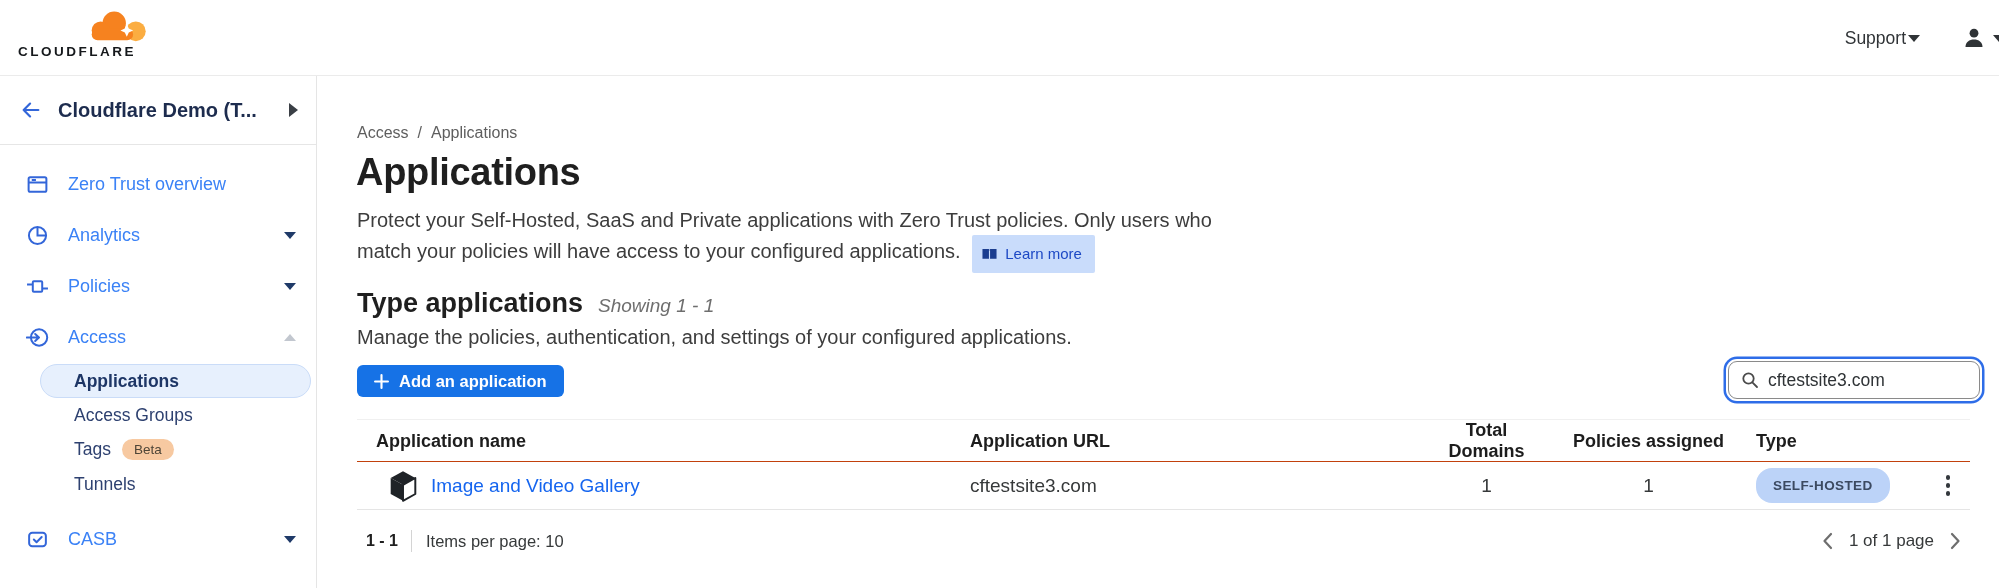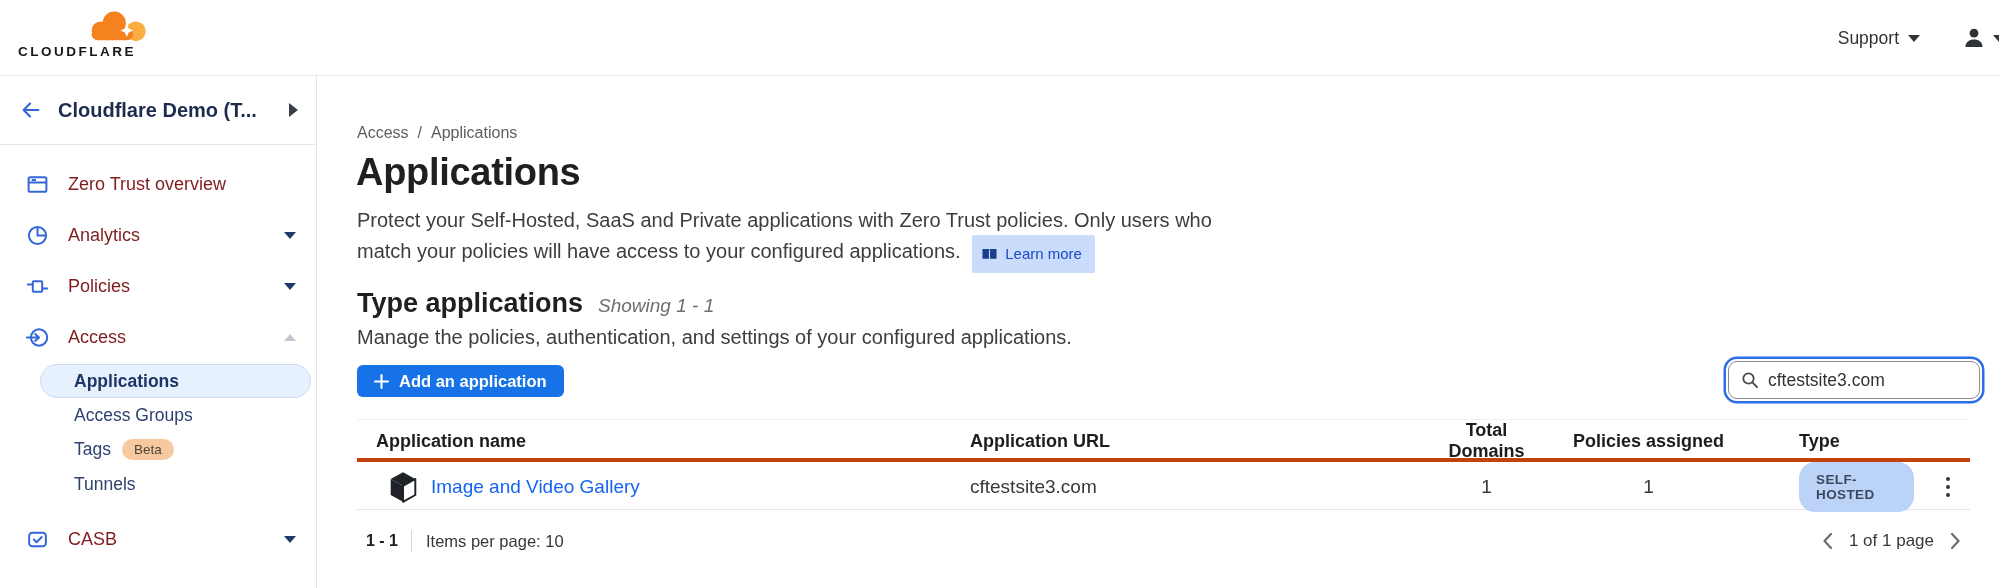--- a/index.html
+++ b/index.html
@@ -7,37 +7,37 @@
               font-family:"Liberation Sans", sans-serif; color:#36393a; }
   body { position:relative; }
 
   
   .topbar { position:absolute; top:0; left:0; width:1999px; height:76px;
             background:#fff; border-bottom:1px solid #ebebeb; z-index:5; }
   .logo { position:absolute; left:18px; top:7px; width:134px; }
   .logo-cloud { display:block; margin-left:62px; }
   .logo-word { font-size:13.5px; font-weight:700; letter-spacing:2.5px; color:#16191c; margin-top:1px; }
   .topbar-right { position:absolute; right:0; top:0; height:76px; display:flex; align-items:center; }
-  .support { display:flex; align-items:center; gap:9px; font-size:17.5px; color:#2f3336; cursor:pointer; }
+  .support { display:flex; align-items:center; gap:2px; font-size:17.5px; color:#2f3336; cursor:pointer; }
   .caret-down { width:0; height:0; border-left:6px solid transparent; border-right:6px solid transparent;
                 border-top:7px solid #2f3336; }
   .user-menu { display:flex; align-items:center; gap:7px; margin-left:42px; margin-right:-6px; cursor:pointer; }
 
   
   .sidebar { position:absolute; top:76px; left:0; width:317px; height:512px;
              background:#fff; border-right:1px solid #e5e5e5; }
   .sb-header { height:69px; display:flex; align-items:center; padding:0 18px 0 20px;
                border-bottom:1px solid #e6e6e6; }
   .back-arrow { color:#3366d9; flex:0 0 auto; margin-right:16px; cursor:pointer; display:flex; }
   .sb-title { font-size:20px; font-weight:700; color:#1d2c4e; flex:1 1 auto; white-space:nowrap; overflow:hidden; }
   .expander { width:0; height:0; border-top:7px solid transparent; border-bottom:7px solid transparent;
               border-left:9px solid #3a3f45; cursor:pointer; }
   .nav { margin-top:14px; }
   .nav-item { position:relative; display:flex; align-items:center; height:51px;
-              padding:0 18px 0 26px; font-size:18px; color:#7f1d1d; cursor:pointer; }
+              padding:0 18px 0 26px; font-size:18px; color:#3b82f6; cursor:pointer; }
   .nav-icon { width:23px; height:23px; margin-right:19px; color:#3366d9; flex:0 0 auto; display:flex; }
   .chev { position:absolute; right:20px; width:0; height:0;
           border-left:6px solid transparent; border-right:6px solid transparent; }
   .chev.down { border-top:7.5px solid #1f3a68; }
   .chev.up   { border-bottom:7.5px solid #c2c7cf; }
   .sub-list { margin-top:1px; }
   .sub-item { display:flex; align-items:center; height:34.5px; padding-left:74px;
               font-size:17.5px; color:#2e4170; cursor:pointer; }
   .sub-item.selected { margin-left:40px; margin-right:5px; padding-left:33px; height:34px;
                        background:#e7f0fd; border:1px solid #cadcf8; border-radius:17px;
@@ -70,27 +70,27 @@
   .search-box { position:absolute; left:1728px; top:361px; width:252px; height:38px;
                 display:flex; align-items:center; gap:9px; padding:0 12px;
                 background:#fff; border:1px solid #8a8a8a; border-radius:9px;
                 box-shadow:0 0 0 2px #fff, 0 0 0 4.5px #2e6de8; }
   .search-box input { border:none; outline:none; width:185px; font-size:17.5px; font-weight:500;
                       color:#2f3336; font-family:"Liberation Sans", sans-serif; background:transparent; }
 
   
   .app-table { position:absolute; left:357px; top:419px; width:1613px; border-top:1px solid #f0f0f0; }
   .t-row { display:grid; grid-template-columns:613px 458px 117px 207px 1fr 56px; align-items:center; }
-  .t-head { height:42px; border-bottom:4px solid #c2410c; }
+  .t-head { height:42px; border-bottom:1px solid #c2410c; }
   .t-head > div { font-size:18px; font-weight:700; color:#1d1d1d; }
   .t-body-row { height:48px; border-bottom:1px solid #e5e5e5; }
   .c-name { padding-left:19px; }
   .t-body-row .c-name { padding-left:31px; display:flex; align-items:center; gap:13px; }
   .c-center { text-align:center; }
-  .c-type { padding-left:4px;margin-left:43px; }
+  .c-type { padding-left:4px; }
   .c-actions { display:flex; justify-content:flex-end; padding-right:16px; }
   .app-link { color:#1565ef; font-size:19px; font-weight:500; cursor:pointer; }
   .cell-text { font-size:19px; color:#36393a; }
   .type-badge { display:inline-block; background:#bcd3f8; color:#3c4a61; font-size:13.5px;
                 font-weight:700; letter-spacing:.4px; padding:10px 17px; border-radius:16px; }
   .kebab { display:flex; flex-direction:column; gap:3.5px; cursor:pointer; padding:4px; }
   .kebab span { width:4.5px; height:4.5px; border-radius:50%; background:#33383d; }
 
   
   .t-footer { position:absolute; left:357px; top:523px; width:1613px; height:36px;

